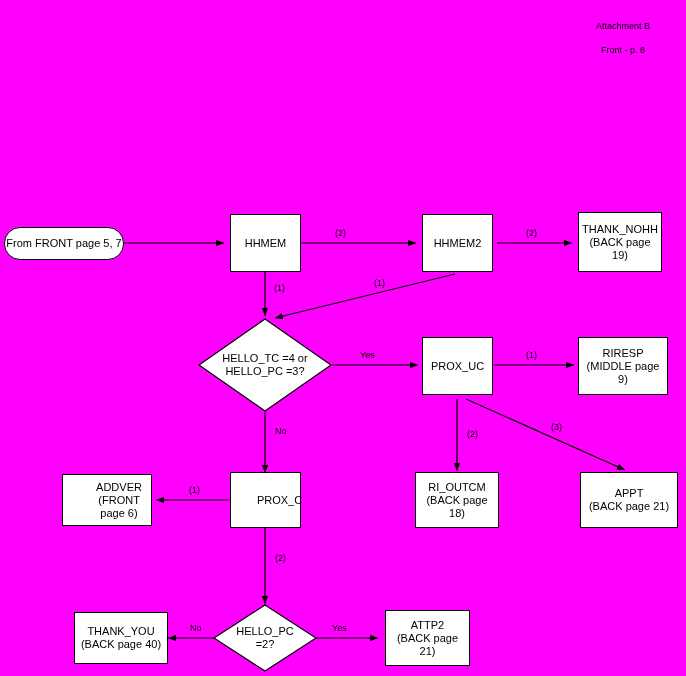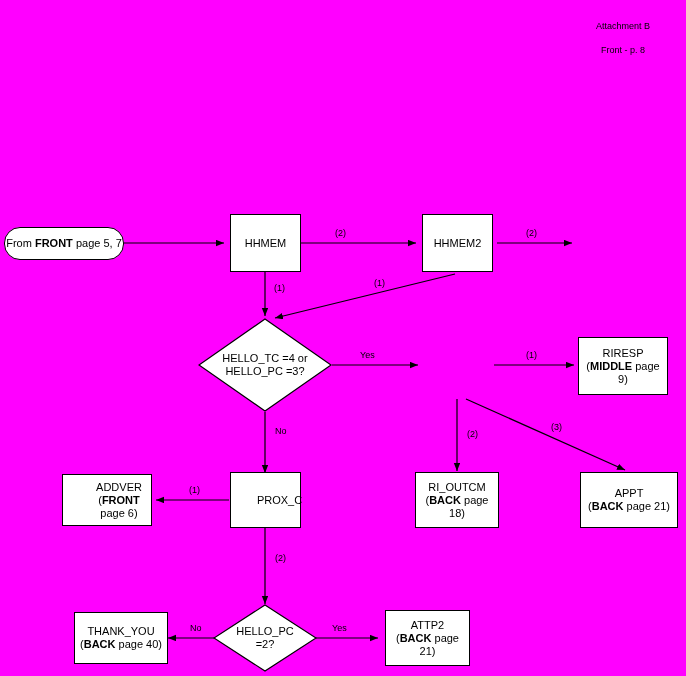--- a/index.html
+++ b/index.html
@@ -72,21 +72,21 @@
     white-space: nowrap;
   }
   .header {
     position: absolute;
     text-align: center;
     font-size: 9px;
     line-height: 12px;
     color: #000000;
     white-space: pre-line;
   }
-  .nbold { font-weight: bold; }
+  .nbold { font-weight: normal; }
 </style>
 </head>
 <body>
 
 <div id="canvas">
 
   <div class="header" style="left:562px; top:8px; width:122px;">
     <div>Attachment B</div>
     <div>Front - p. 8</div>
   </div>
@@ -132,33 +132,39 @@
   </div>
 
   <div class="node" style="left:230px; top:214px; width:71px; height:58px;">
     <span>HHMEM</span>
   </div>
 
   <div class="node" style="left:422px; top:214px; width:71px; height:58px;">
     <span>HHMEM2</span>
   </div>
 
+  <div class="node" style="left:578px; top:212px; width:84px; height:60px;">
+    <span><span>THANK_NOHH</span><br><span>(</span><span class="nbold">BACK</span><span> page 19)</span></span>
+  </div>
 
   <div class="diamond" style="left:198px; top:318px; width:134px; height:94px;">
     <svg width="134" height="94">
       <polygon points="67,1 133,47 67,93 1,47" fill="#ffffff" stroke="#000000" stroke-width="1.2"></polygon>
     </svg>
     <div class="dlabel">
       <div>
         <div>HELLO_TC =4 or</div>
         <div>HELLO_PC =3?</div>
       </div>
     </div>
   </div>
 
+  <div class="node" style="left:422px; top:337px; width:71px; height:58px;">
+    <span>PROX_UC</span>
+  </div>
 
   <div class="node" style="left:578px; top:337px; width:90px; height:58px;align-items:center;">
     <span><span>RIRESP</span><br><span>(</span><span class="nbold">MIDDLE</span><span> page 9)</span></span>
   </div>
 
   <div class="node" style="left:415px; top:472px; width:84px; height:56px;">
     <span><span>RI_OUTCM</span><br><span>(</span><span class="nbold">BACK</span><span> page 18)</span></span>
   </div>
 
   <div class="node" style="left:580px; top:472px; width:98px; height:56px;">

